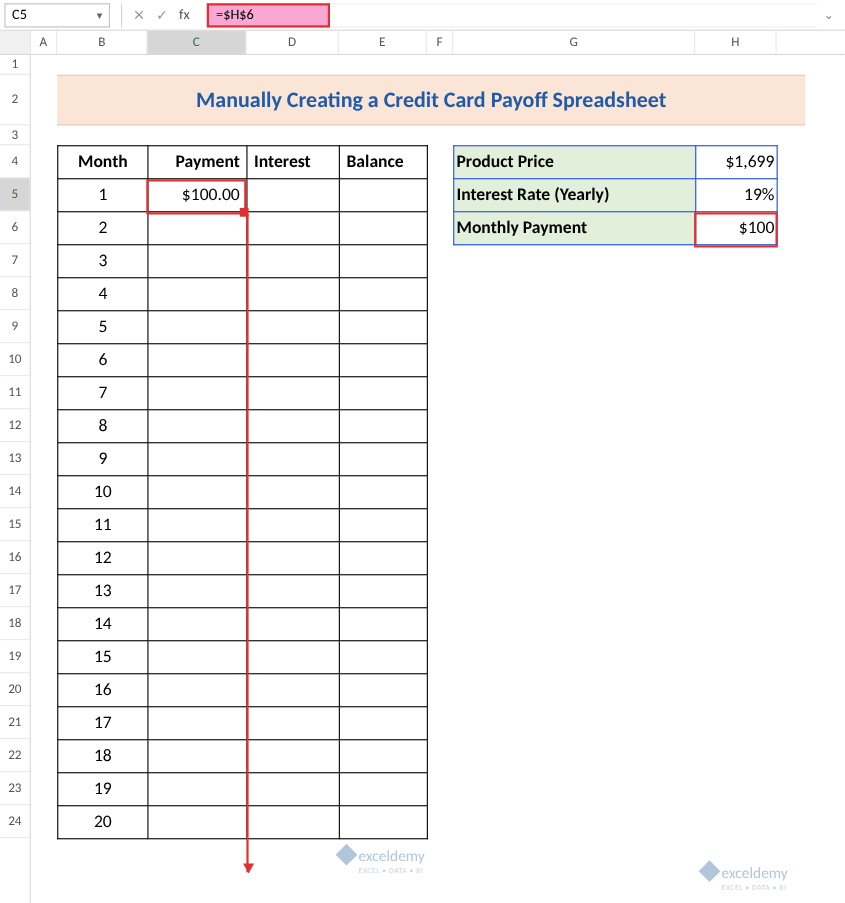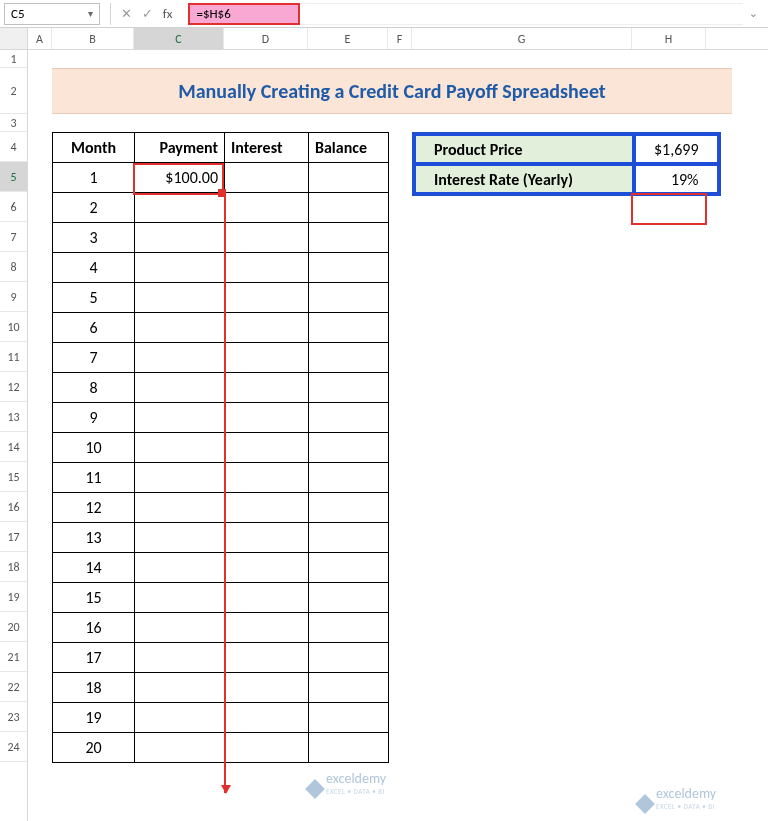--- a/index.html
+++ b/index.html
@@ -180,24 +180,24 @@
   .main-table .bal-col   { width: 80px; }
 
   
   .side-table {
     position: absolute;
     left: 384px;
     top: 82px;
     border-collapse: collapse;
   }
   .side-table td {
-    border: 4px solid #1d4ed8;
+    border: 1px solid #1d4ed8;
     height: 30px;
     font-size: 16px;
-    padding: 0 18px;
+    padding: 0 2px;
   }
   .side-table .label { width: 220px; font-weight: bold; background: #e2efda; }
   .side-table .val   { width: 74px; text-align: right; background: #fff; }
 
   
   .sel-cell {
     position: absolute;
     border: 2px solid #e03030;
     pointer-events: none;
   }
@@ -221,21 +221,21 @@
     border-left: 5px solid transparent;
     border-right: 5px solid transparent;
     border-top: 9px solid #e03030;
   }
 
   .watermark {
     position: absolute;
     color: #b0c6db;
     font-size: 14px;
     display: flex;
-    align-items: flex-end;
+    align-items: flex-start;
     gap: 4px;
   }
   .watermark .cube {
     width: 14px; height: 14px;
     background: #b0c6db;
     transform: rotate(45deg);
     display: inline-block;
   }
   .watermark .wm-sub { font-size: 7px; letter-spacing: 0.5px; display:block; color:#c5d6e6; }
 </style>
@@ -447,20 +447,24 @@
       <table class="side-table">
         <tbody id="sidebody">
             <tr>
               <td class="label">Product Price</td>
               <td class="val">$1,699</td>
             </tr>
             <tr>
               <td class="label">Interest Rate (Yearly)</td>
               <td class="val">19%</td>
             </tr>
+            <tr>
+              <td class="label">Monthly Payment</td>
+              <td class="val">$100</td>
+            </tr>
           </tbody>
       </table>
 
       <div class="sel-cell" style="left:105px; top:113px; width:91px; height:32px;">
         <div class="sel-handle"></div>
       </div>
 
       <div class="sel-arrow" style="left:196px; top:145px; height:598px;"></div>
 
       <div class="sel-cell" style="left:603px; top:143px; width:76px; height:32px;"></div>

